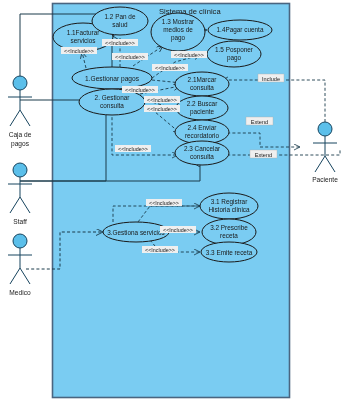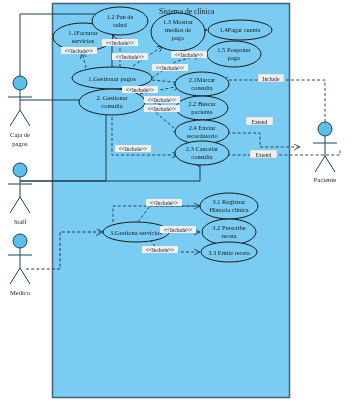--- a/index.html
+++ b/index.html
@@ -12,21 +12,20 @@
     height: 402px;
     position: relative;
     font-family: "Liberation Sans", sans-serif;
     overflow: hidden;
   }
   #canvas {
     position: absolute;
     left: 0; top: 0;
     width: 360px;
     height: 402px;
-    font-family: Liberation Serif, serif;
   }
   .uc-label, .actor-label, .sys-title, .stereo, .edge-label {
     pointer-events: none;
   }
 </style>
 </head>
 <body>
 
 <div id="canvas">
 <svg width="360" height="402" viewBox="0 0 360 402" xmlns="http://www.w3.org/2000/svg">

